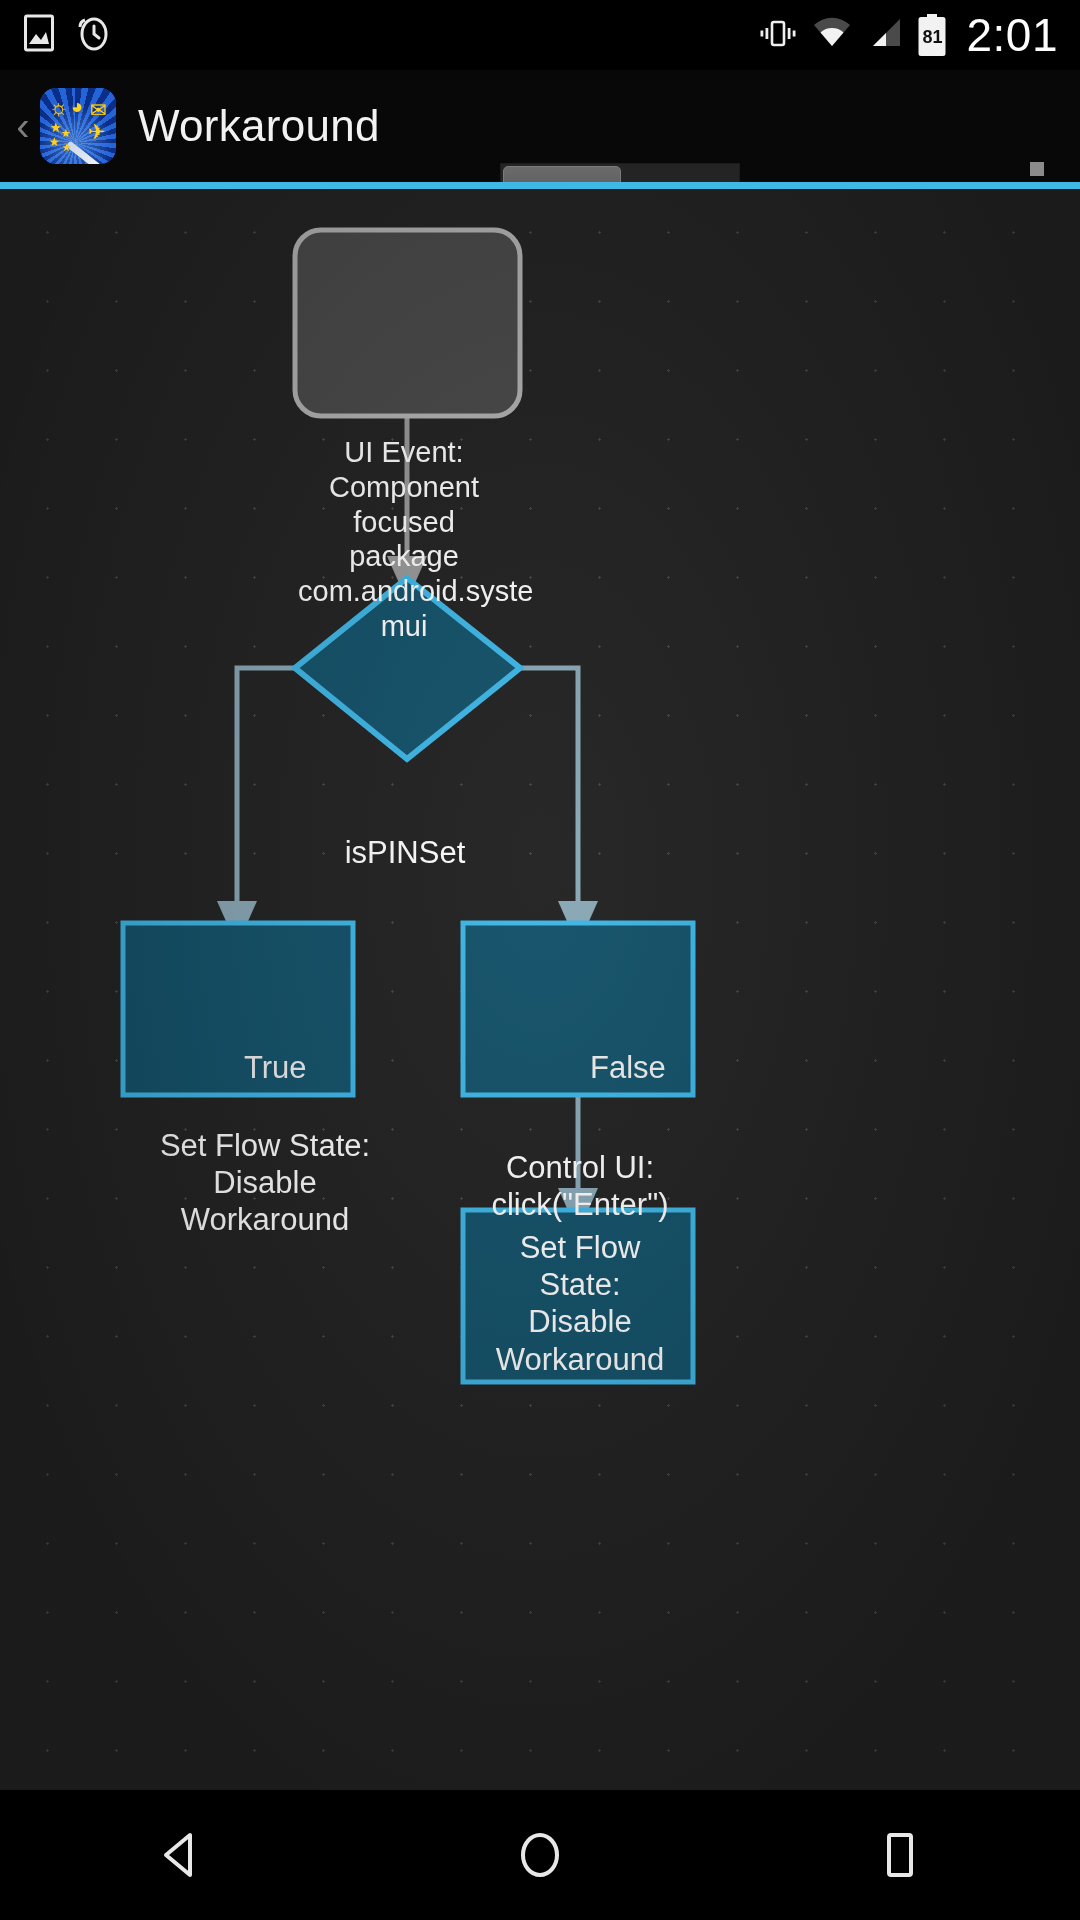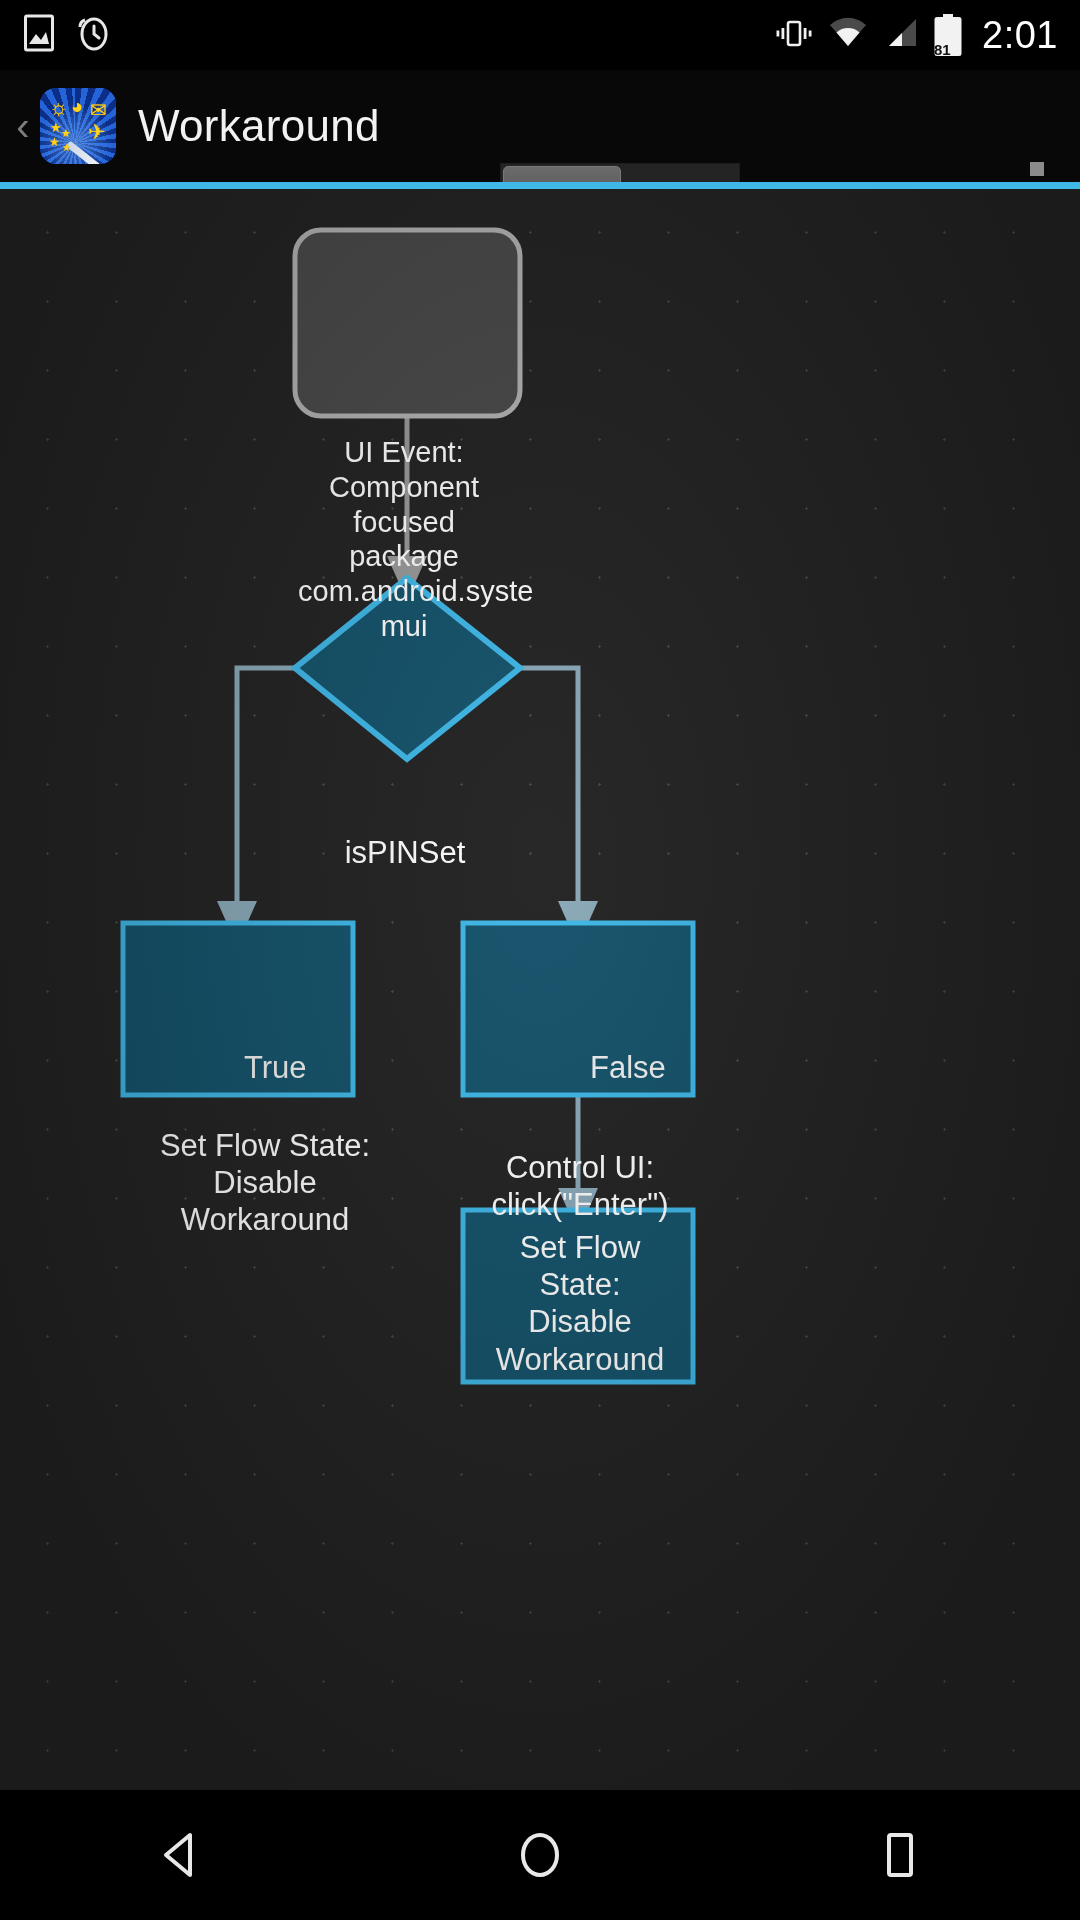--- a/index.html
+++ b/index.html
@@ -12,24 +12,24 @@
   }
   #screen { position:relative; width:1080px; height:1920px; background:#0a0a0a; }
 
   
   .statusbar {
     position:absolute; left:0; top:0; width:1080px; height:70px;
     background:#000;
   }
   .sb-left { position:absolute; left:24px; top:0; height:70px; display:flex; align-items:center; gap:22px; }
   .sb-right { position:absolute; right:22px; top:0; height:70px; display:flex; align-items:center; gap:14px; }
-  .sb-time { color:#fff; font-size:38px; letter-spacing:0.5px; line-height:1; padding-left:6px; font-weight:400; }
+  .sb-time { color:#fff; font-size:46px; letter-spacing:0.5px; line-height:1; padding-left:6px; font-weight:400; }
   .batt-num {
-    position:absolute; left:0; top:27px; width:100%;
-    font-size:15px; color:#111; font-weight:700;
+    position:absolute; left:0; top:13px; width:100%;
+    text-align:center; font-size:18px; color:#111; font-weight:700;
     font-family:"Liberation Sans", sans-serif;
   }
   .batt-wrap { position:relative; width:28px; height:42px; }
 
   
   .actionbar {
     position:absolute; left:0; top:70px; width:1080px; height:112px;
     background:#080808;
     display:flex; align-items:center;
   }

